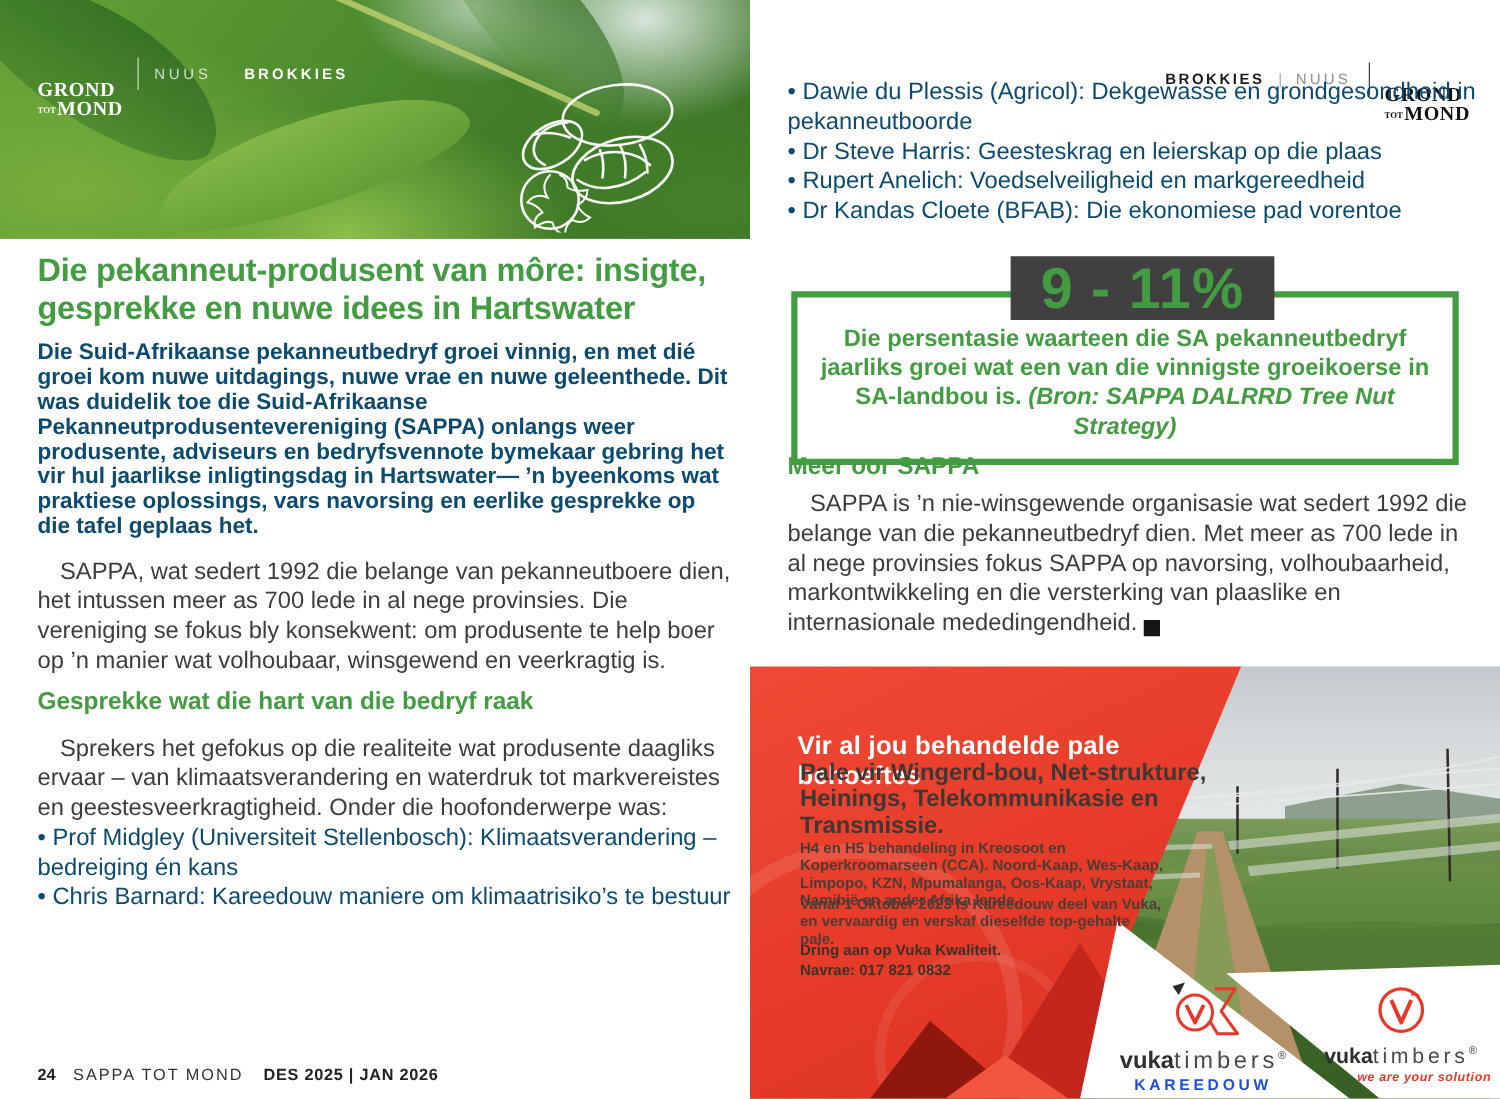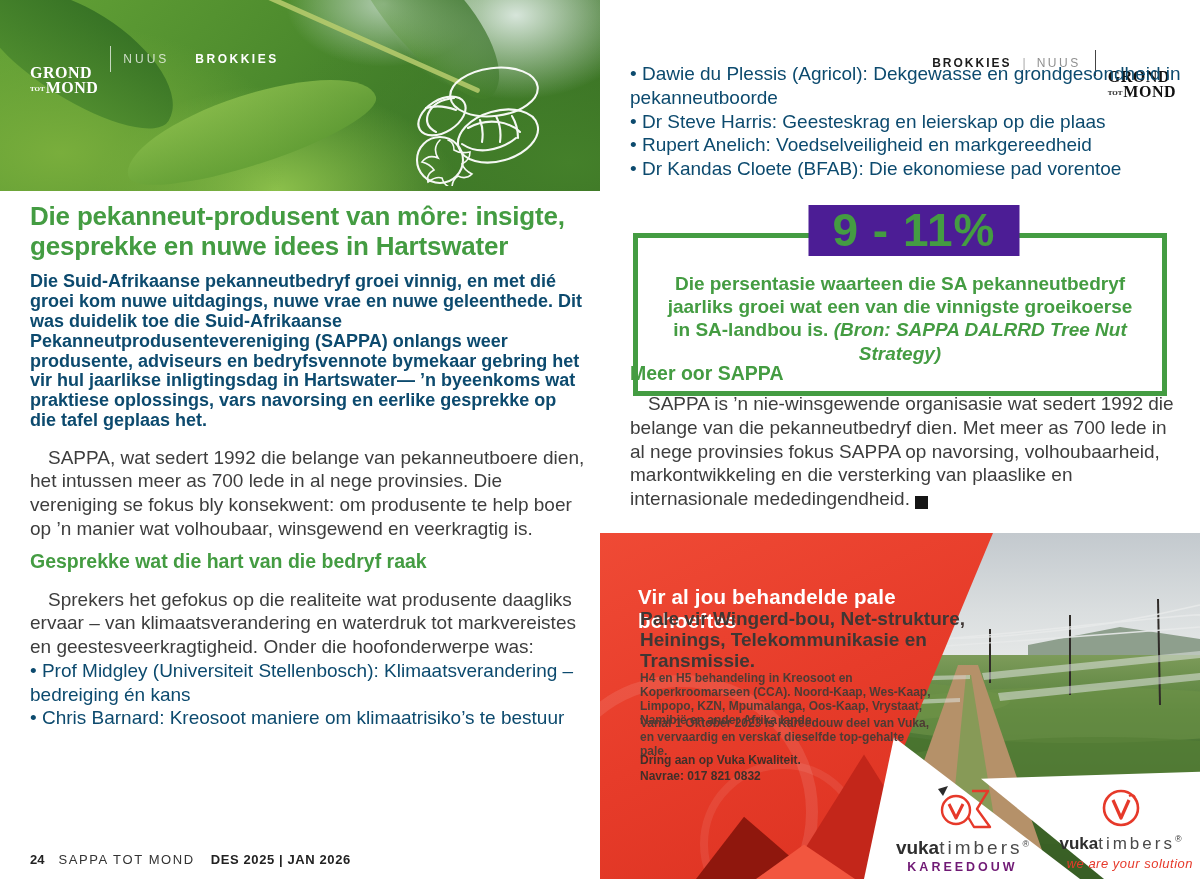--- a/index.html
+++ b/index.html
@@ -57,24 +57,24 @@
   .hr-brokkies{font-size:12px;font-weight:bold;letter-spacing:2px;}
   .hr-pipe{color:#aaa;margin:0 11px;font-size:12px;}
   .hr-nuus{font-size:12px;letter-spacing:2.5px;color:#8f8f8f;}
   .hr-div{width:1px;height:26px;background:#444;margin:0 12px 0 14px;}
   .brand-dark{color:#111;}
   .bullets-right{position:absolute;left:30px;top:62px;width:552px;}
   .stat-wrap{position:absolute;left:33px;top:233px;width:534px;}
   .stat-box{border:5px solid #449c42;padding:22px 10px 14px;text-align:center;position:relative;}
   .stat-number{
     position:absolute;top:-33px;left:calc(50% + 14px);transform:translateX(-50%);
-    background:#4c1d95;padding:0 24px;font-size:46px;font-weight:bold;color:#449c42;
+    background:#404040;padding:0 24px;font-size:46px;font-weight:bold;color:#449c42;
     letter-spacing:1px;white-space:nowrap;line-height:1.1;text-align:right;
   }
-  .stat-text{font-size:19px;font-weight:bold;color:#449c42;line-height:1.22;margin:12px;}
+  .stat-text{font-size:19px;font-weight:bold;color:#449c42;line-height:1.22;margin:0;}
   .stat-src{font-style:italic;}
   .sec-head{position:absolute;left:30px;top:362px;margin:0;font-size:19.5px;color:#449c42;font-weight:bold;}
   .sec-body{position:absolute;left:30px;top:392px;width:556px;margin:0;
             font-size:19px;line-height:1.25;color:#3d3d3d;text-indent:18px;}
   .endmark{display:inline-block;width:13px;height:13px;background:#151515;color:#fff;
            font-size:10px;line-height:13px;text-align:center;vertical-align:-1px;margin-left:5px;
            font-family:"DejaVu Sans",sans-serif;}
 
   
   .ad{position:absolute;left:0;top:533px;width:600px;height:346px;overflow:hidden;background:#dfe2e2;}
@@ -99,22 +99,22 @@
               line-height:1.1;color:#3f3734;font-family:"Liberation Sans",sans-serif;}
   .ad-d1{position:absolute;top:138px;width:310px;margin:0;font-size:12px;line-height:1.18;color:#4e3b34;font-weight:bold;}
   .ad-d2{position:absolute;top:183px;width:290px;margin:0;font-size:12px;line-height:1.18;color:#4e3b34;font-weight:bold;}
   .ad-cta{position:absolute;top:220px;width:260px;margin:0;font-size:12px;line-height:1.3;color:#402f29;font-weight:bold;}
   .brand-a{position:absolute;z-index:6;left:255px;top:250px;width:215px;text-align:center;}
   .brand-b{position:absolute;z-index:6;left:448px;top:253px;width:145px;text-align:center;}
   .vt-name{font-size:19px;color:#3a3a3a;white-space:nowrap;}
   .vt-name .b{font-weight:bold;color:#2e2e2e;}
   .vt-name .l{letter-spacing:3px;color:#4a4a4a;}
   .vt-name .r{font-size:9px;vertical-align:7px;}
-  .vt-sub{font-size:12.5px;font-weight:bold;letter-spacing:3px;color:#701a75;margin-top:1px;}
-  .vt-tag{font-size:13px;font-weight:normal;font-style:italic;color:#e6392a;letter-spacing:.5px;
+  .vt-sub{font-size:12.5px;font-weight:bold;letter-spacing:3px;color:#1d4ed8;margin-top:1px;}
+  .vt-tag{font-size:10px;font-weight:bold;font-style:italic;color:#e6392a;letter-spacing:.5px;
           text-align:right;margin-top:2px;}
   .brand-b .vt-name{font-size:17px;}
 </style>
 </head>
 <body>
 
 <div class="page" id="page-left">
 
   <div class="banner">
     <div class="leaf leaf1"></div>
@@ -148,21 +148,21 @@
     </svg>
   </div>
 
   <div class="content-left">
     <h1 class="title">Die pekanneut-produsent van môre: insigte, gesprekke en nuwe idees in Hartswater</h1>
     <p class="intro">Die Suid-Afrikaanse pekanneutbedryf groei vinnig, en met dié groei kom nuwe uitdagings, nuwe vrae en nuwe geleenthede. Dit was duidelik toe die Suid-Afrikaanse Pekanneutprodusentevereniging (SAPPA) onlangs weer produsente, adviseurs en bedryfsvennote bymekaar gebring het vir hul jaarlikse inligtingsdag in Hartswater— ’n byeenkoms wat praktiese oplossings, vars navorsing en eerlike gesprekke op die tafel geplaas het.</p>
     <p class="bodyp">SAPPA, wat sedert 1992 die belange van pekanneutboere dien, het intussen meer as 700 lede in al nege provinsies. Die vereniging se fokus bly konsekwent: om produsente te help boer op ’n manier wat volhoubaar, winsgewend en veerkragtig is.</p>
     <h2 class="sub">Gesprekke wat die hart van die bedryf raak</h2>
     <p class="bodyp">Sprekers het gefokus op die realiteite wat produsente daagliks ervaar – van klimaatsverandering en waterdruk tot markvereistes en geestesveerkragtigheid. Onder die hoofonderwerpe was:</p>
     <p class="bullet">• Prof Midgley (Universiteit Stellenbosch): Klimaatsverandering – bedreiging én kans</p>
-    <p class="bullet">• Chris Barnard: Kreosoot maniere om klimaatrisiko’s te bestuur</p>
+    <p class="bullet">• Chris Barnard: Kareedouw maniere om klimaatrisiko’s te bestuur</p>
   </div>
 
   <div class="footer">
     <span class="pg">24</span>
     <span class="mag">SAPPA TOT MOND</span>
     <span class="issue">DES 2025 | JAN 2026</span>
   </div>
 </div>
 
 <div class="page" id="page-right">

